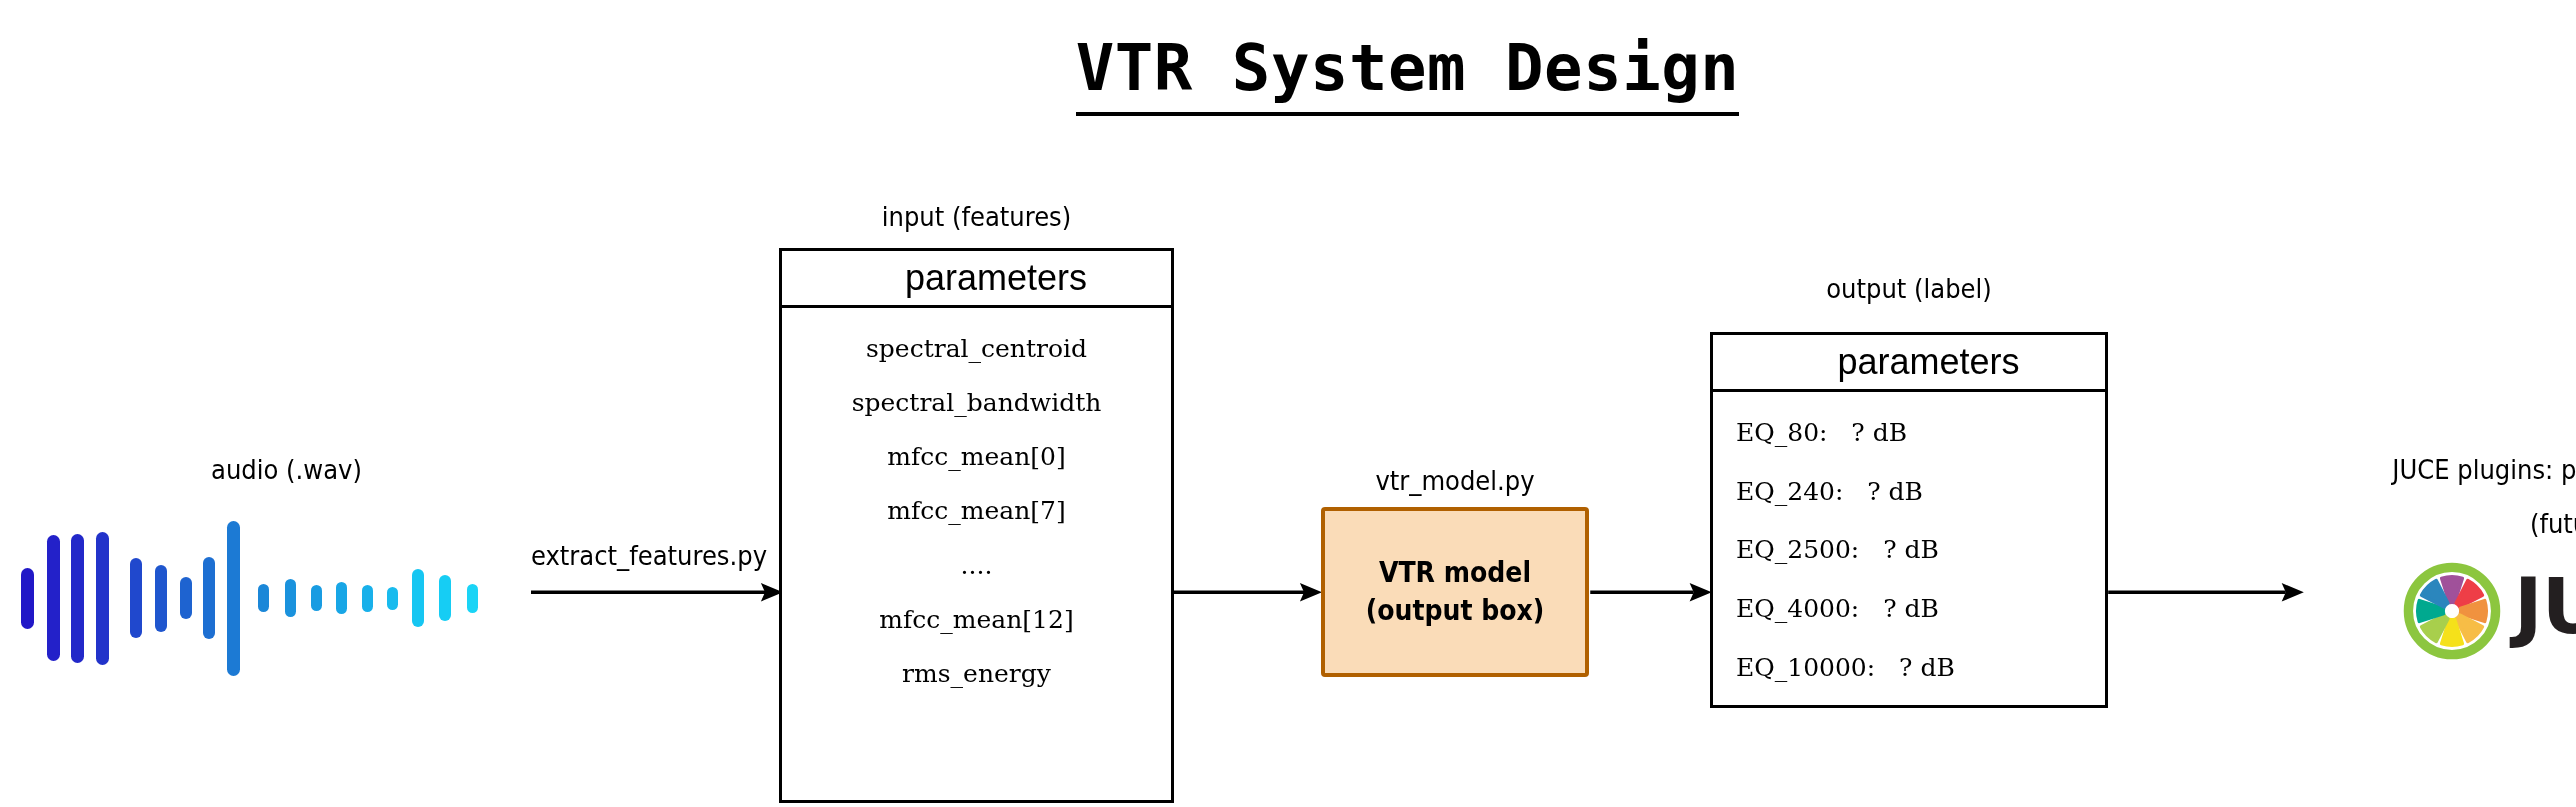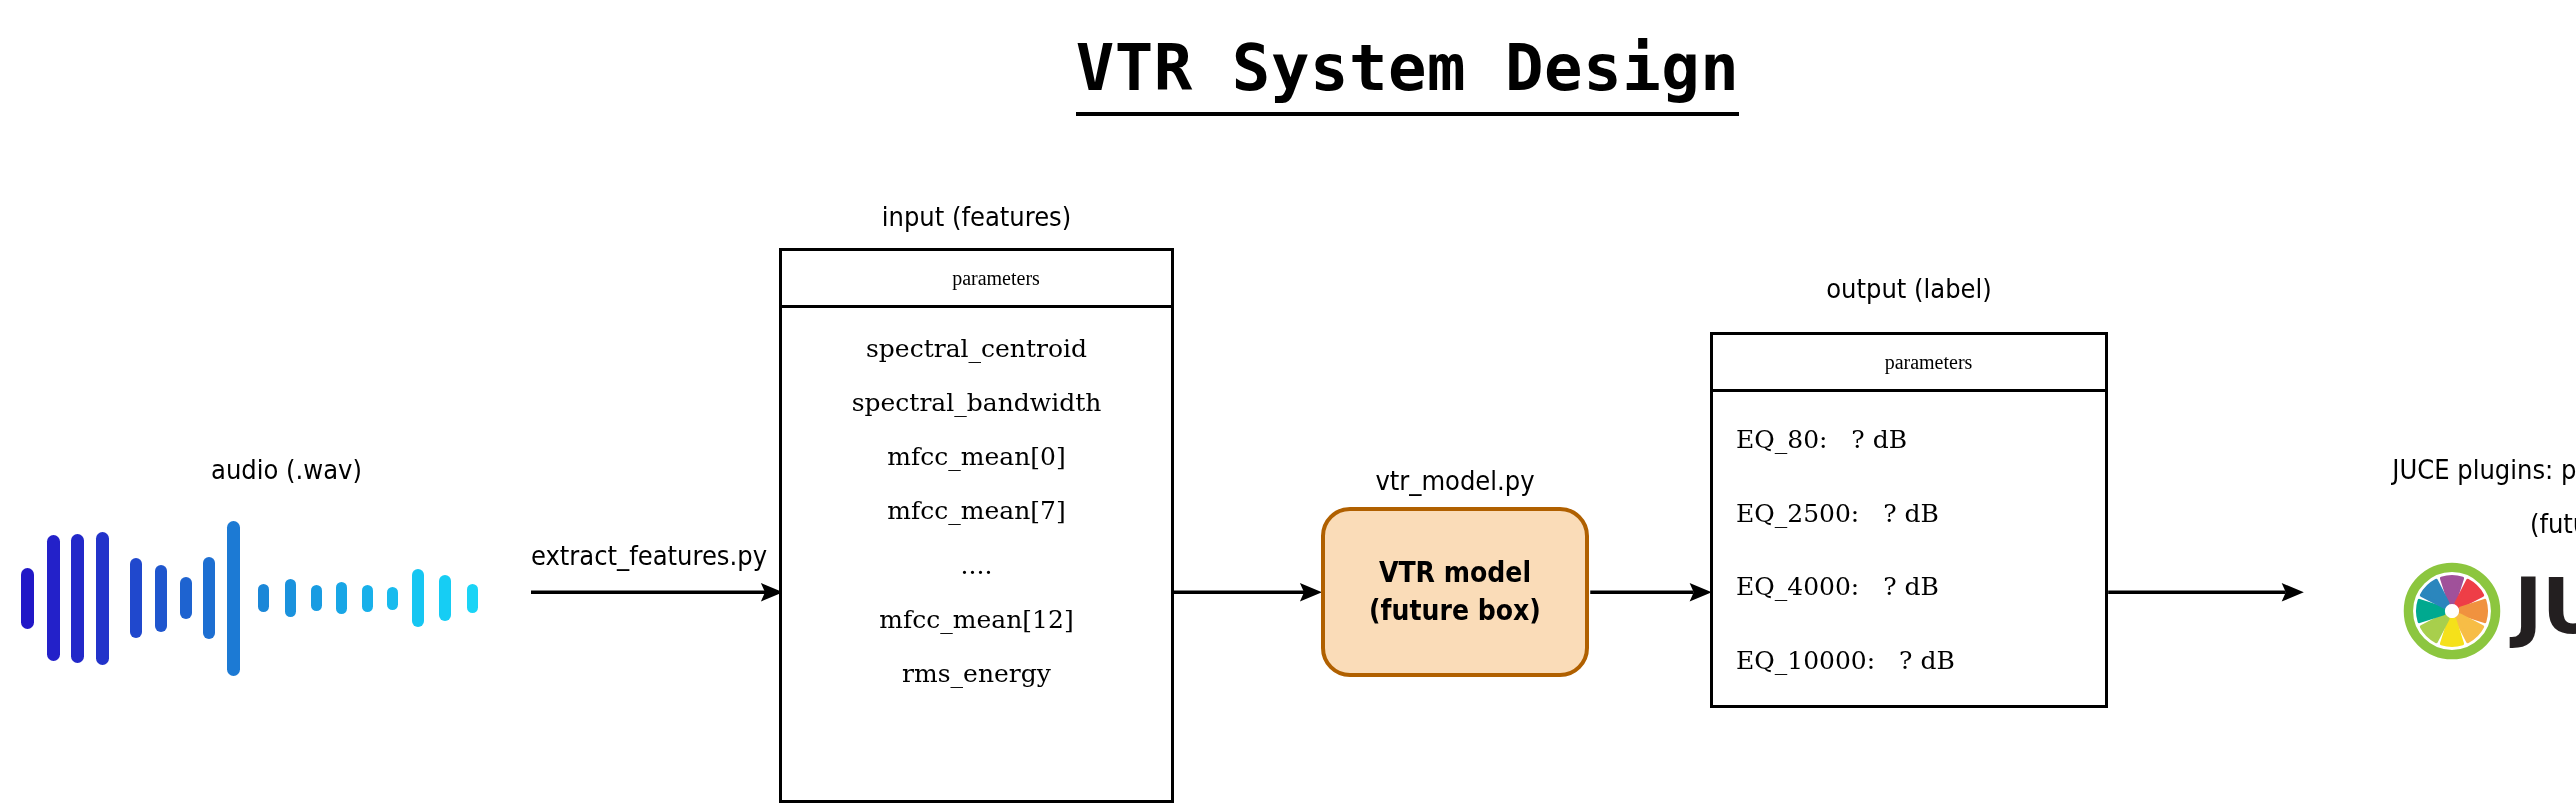--- a/index.html
+++ b/index.html
@@ -64,23 +64,23 @@
   
   .uml-box {
     position: absolute;
     border: 3.6px solid #000000;
     background: #ffffff;
     box-sizing: border-box;
   }
   .uml-header {
     border-bottom: 3.6px solid #000000;
     text-align: center;
-    font-family: Liberation Serif, serif;
+    font-family: Liberation Sans, sans-serif;
     font-stretch: condensed;
-    font-size: 20px;
+    font-size: 36px;
     color: #000;
     box-sizing: border-box;
     display: flex;
     align-items: center;
     justify-content: center;
     padding-left: 39px;
   }
   .uml-body {
     box-sizing: border-box;
     display: flex;
@@ -98,21 +98,21 @@
   .uml-row.left   { text-align: left; padding-left: 23px; }
 
   
   #vtr-model-box {
     left: 1321px;
     top: 507px;
     width: 268px;
     height: 170px;
     background: #fadcb8;
     border: 4.6px solid #b06000;
-    border-radius: 29px;
+    border-radius: 4px;
     box-sizing: border-box;
     display: flex;
     flex-direction: column;
     align-items: center;
     justify-content: center;
     font-family: "DejaVu Sans", sans-serif;
     font-stretch: condensed;
     font-weight: bold;
     font-size: 28px;
     color: #000;
@@ -202,36 +202,37 @@
     <svg width="148" height="20.6" viewBox="0 0 288 40">
       <line x1="0" y1="20" x2="253" y2="20" stroke="#000" stroke-width="7"></line>
       <polygon points="288,20 245,2 253,20 245,38" fill="#000"></polygon>
     </svg>
   </div>
 
   <div class="abs caption" style="left:1321px; top:464px; width:268px;">vtr_model.py</div>
 
   <div class="abs" id="vtr-model-box">
     <div>VTR model</div>
-    <div>(future box)</div>
+    <div>(output box)</div>
   </div>
 
   <div class="abs arrow" style="left:1590px; top:582px; width:122px;">
     <svg width="122" height="20.6" viewBox="0 0 236 40">
       <line x1="0" y1="20" x2="201" y2="20" stroke="#000" stroke-width="7"></line>
       <polygon points="236,20 193,2 201,20 193,38" fill="#000"></polygon>
     </svg>
   </div>
 
   <div class="abs caption" style="left:1710px; top:272px; width:398px;">output (label)</div>
 
   <div class="uml-box" id="output-box" style="left:1710px; top:332px; width:398px; height:376px;">
     <div class="uml-header" style="height:57px;">parameters</div>
     <div class="uml-body" style="height:316px; padding:11.3px 0;">
       <div class="uml-row left">EQ_80:   ? dB</div>
+      <div class="uml-row left">EQ_240:   ? dB</div>
       <div class="uml-row left">EQ_2500:   ? dB</div>
       <div class="uml-row left">EQ_4000:   ? dB</div>
       <div class="uml-row left">EQ_10000:   ? dB</div>
     </div>
   </div>
 
   <div class="abs arrow" style="left:2108px; top:582px; width:196px;">
     <svg width="196" height="20.6" viewBox="0 0 380 40">
       <line x1="0" y1="20" x2="345" y2="20" stroke="#000" stroke-width="7"></line>
       <polygon points="380,20 337,2 345,20 337,38" fill="#000"></polygon>

